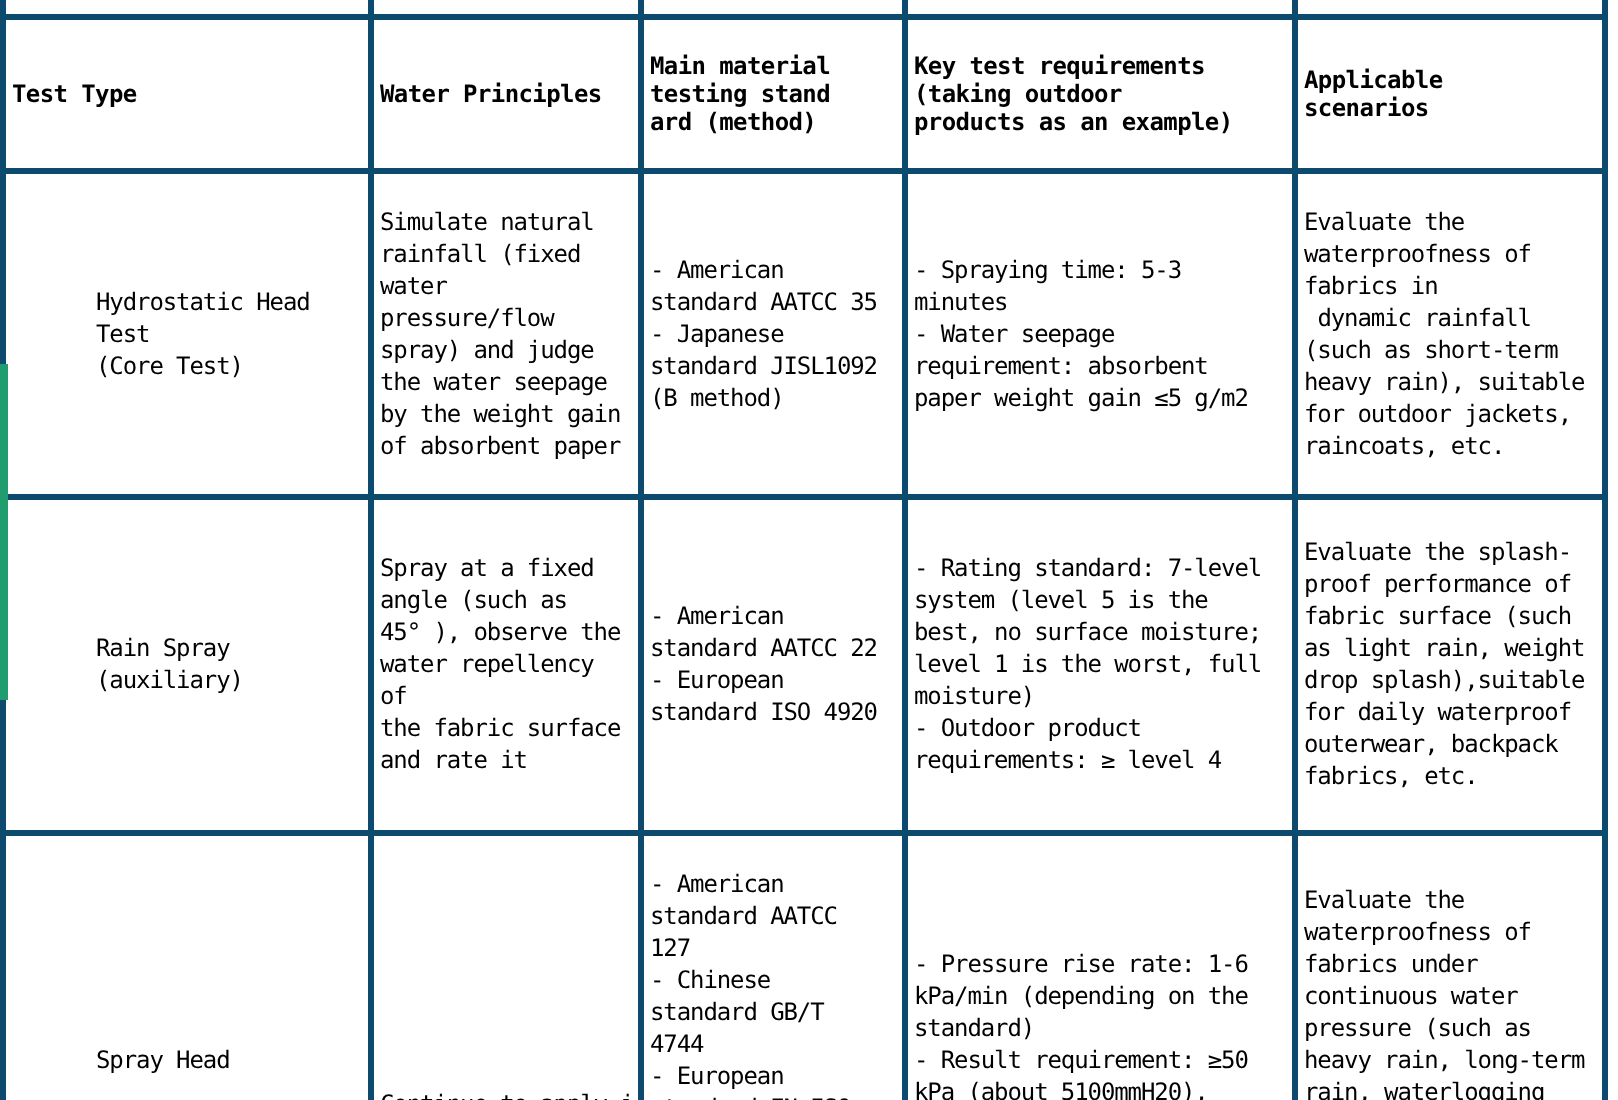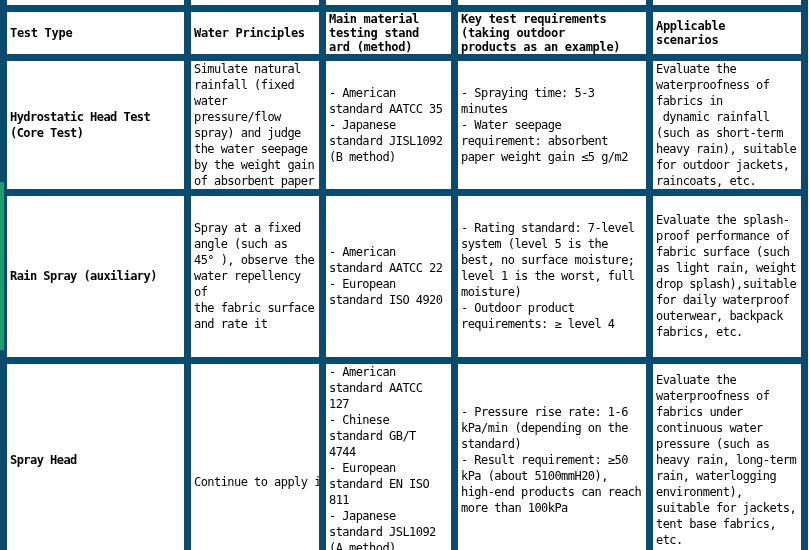--- a/index.html
+++ b/index.html
@@ -11,41 +11,41 @@
     font-family: "DejaVu Sans Mono", "Liberation Mono", monospace;
     overflow: hidden;
   }
   table.grid {
     position: absolute; top: 0; left: 0;
     border-collapse: collapse;
     table-layout: fixed;
     width: 801px;
   }
   .grid td, .grid th {
-    border: 7px solid #0c4a6e;
+    border: 3px solid #0c4a6e;
     box-sizing: border-box;
     vertical-align: middle;
     text-align: left;
-    padding: 0 3px;
+    padding: 16px 3px;
     overflow: hidden;
   }
   tr.stub td { border-top: none; height: 8px; padding: 0; }
   tr.header th {
     height: 45px;
     font-weight: bold;
     font-size: 12px; line-height: 14px;
     letter-spacing: -0.3px;
     white-space: pre-wrap;
   }
   .cell {
     font-size: 12px; line-height: 16px;
     letter-spacing: -0.55px;
     white-space: pre-wrap;
   }
-  td.type .cell { font-weight: bold; }
+  td.type .cell { font-weight: normal; margin-left: 42px; }
   td.clip .cell { white-space: pre; margin-top: 44px; }
   tr.r1 td { height: 129px; }
   tr.r2 td { height: 168px; }
   tr.r3 td { height: 197px; }
   tr.r3 td { border-bottom: 1px solid #8c8c8c; }
   .accent-bar {
     position: absolute;
     left: 0; top: 182px;
     width: 4px; height: 168px;
   }

